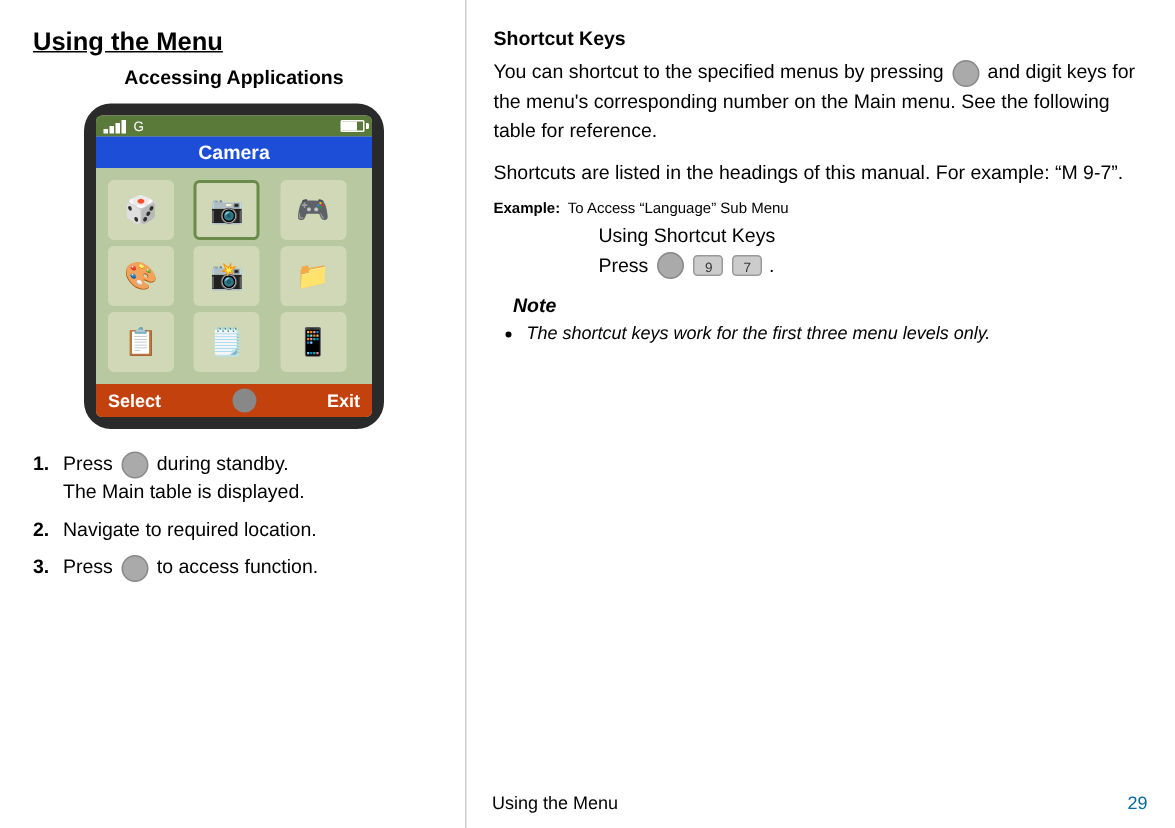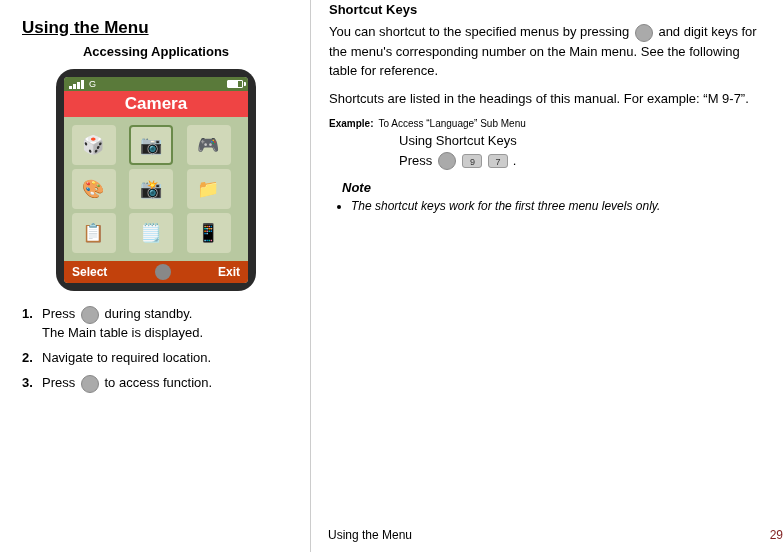--- a/index.html
+++ b/index.html
@@ -14,21 +14,21 @@
     }
 
     .left-column {
       width: 310px;
       padding: 18px 20px 18px 22px;
       flex-shrink: 0;
     }
 
     .right-column {
       width: 500px;
-      padding: 2px 22px 18px 18px;
+      padding: 18px 22px 18px 18px;
       border-left: 1px solid #ccc;
     }
 
     .page-title {
       font-size: 17px;
       font-weight: bold;
       text-decoration: underline;
       margin-bottom: 6px;
     }
 
@@ -92,24 +92,24 @@
       background: #fff;
       border-radius: 0 1px 1px 0;
     }
     .battery-fill {
       background: #fff;
       height: 100%;
       width: 70%;
     }
 
     .phone-header {
-      background: #ef4444;
+      background: #1d4ed8;
       text-align: center;
       color: #fff;
-      font-size: 17px;
+      font-size: 13px;
       font-weight: bold;
       padding: 3px;
     }
 
     .phone-icons-grid {
       display: grid;
       grid-template-columns: repeat(3, 1fr);
       gap: 4px;
       padding: 8px;
       background: #b8c8a0;
@@ -232,23 +232,23 @@
       position: absolute;
       bottom: 10px;
       left: 310px;
       padding-left: 18px;
       font-size: 12px;
     }
 
     .footer-right {
       position: absolute;
       bottom: 10px;
-      right: 0;
+      right: 18px;
       font-size: 12px;
-      color: #7f1d1d;
+      color: #0369a1;
     }
 
     .key-icon {
       display: inline-block;
       width: 20px;
       height: 14px;
       background: #ccc;
       border: 1px solid #999;
       border-radius: 3px;
       vertical-align: middle;

